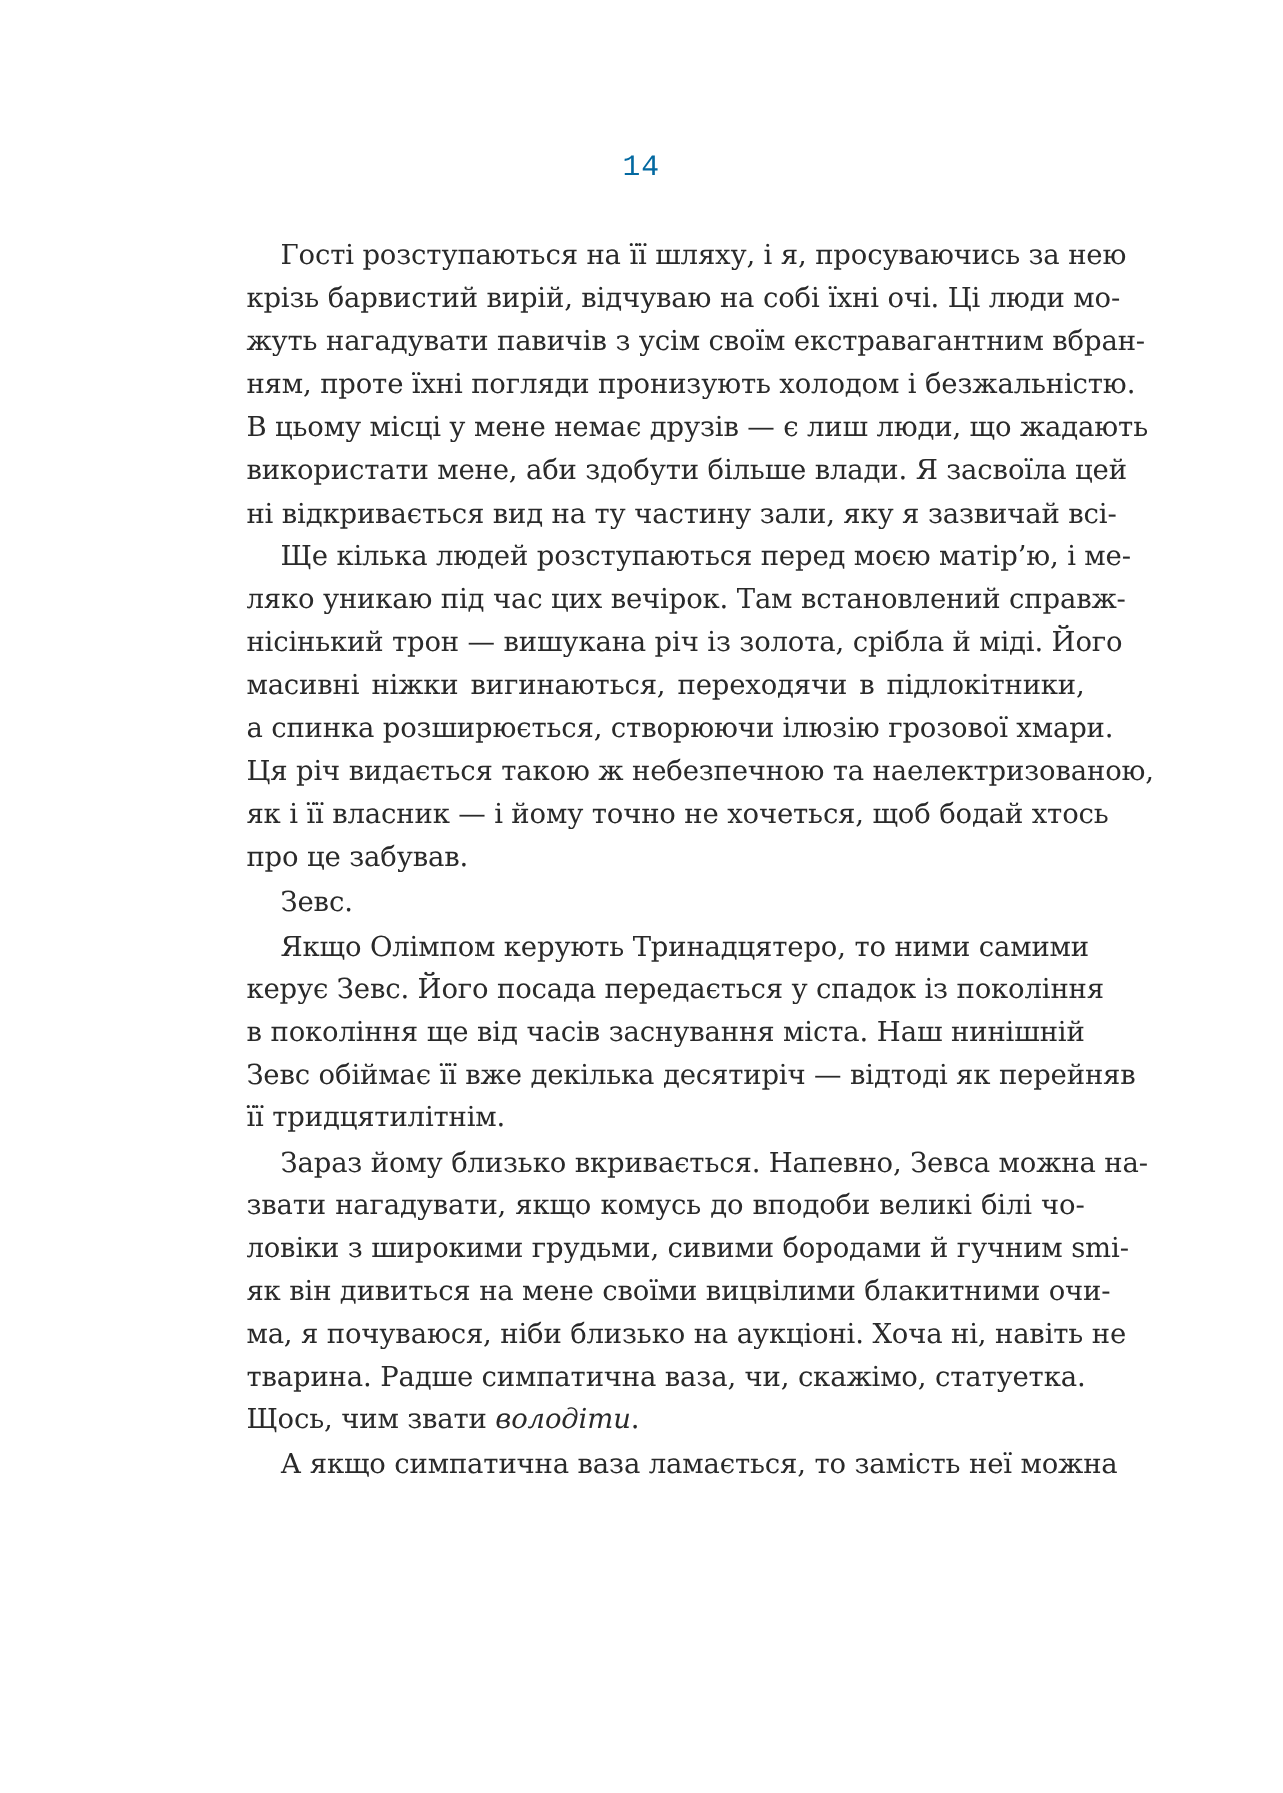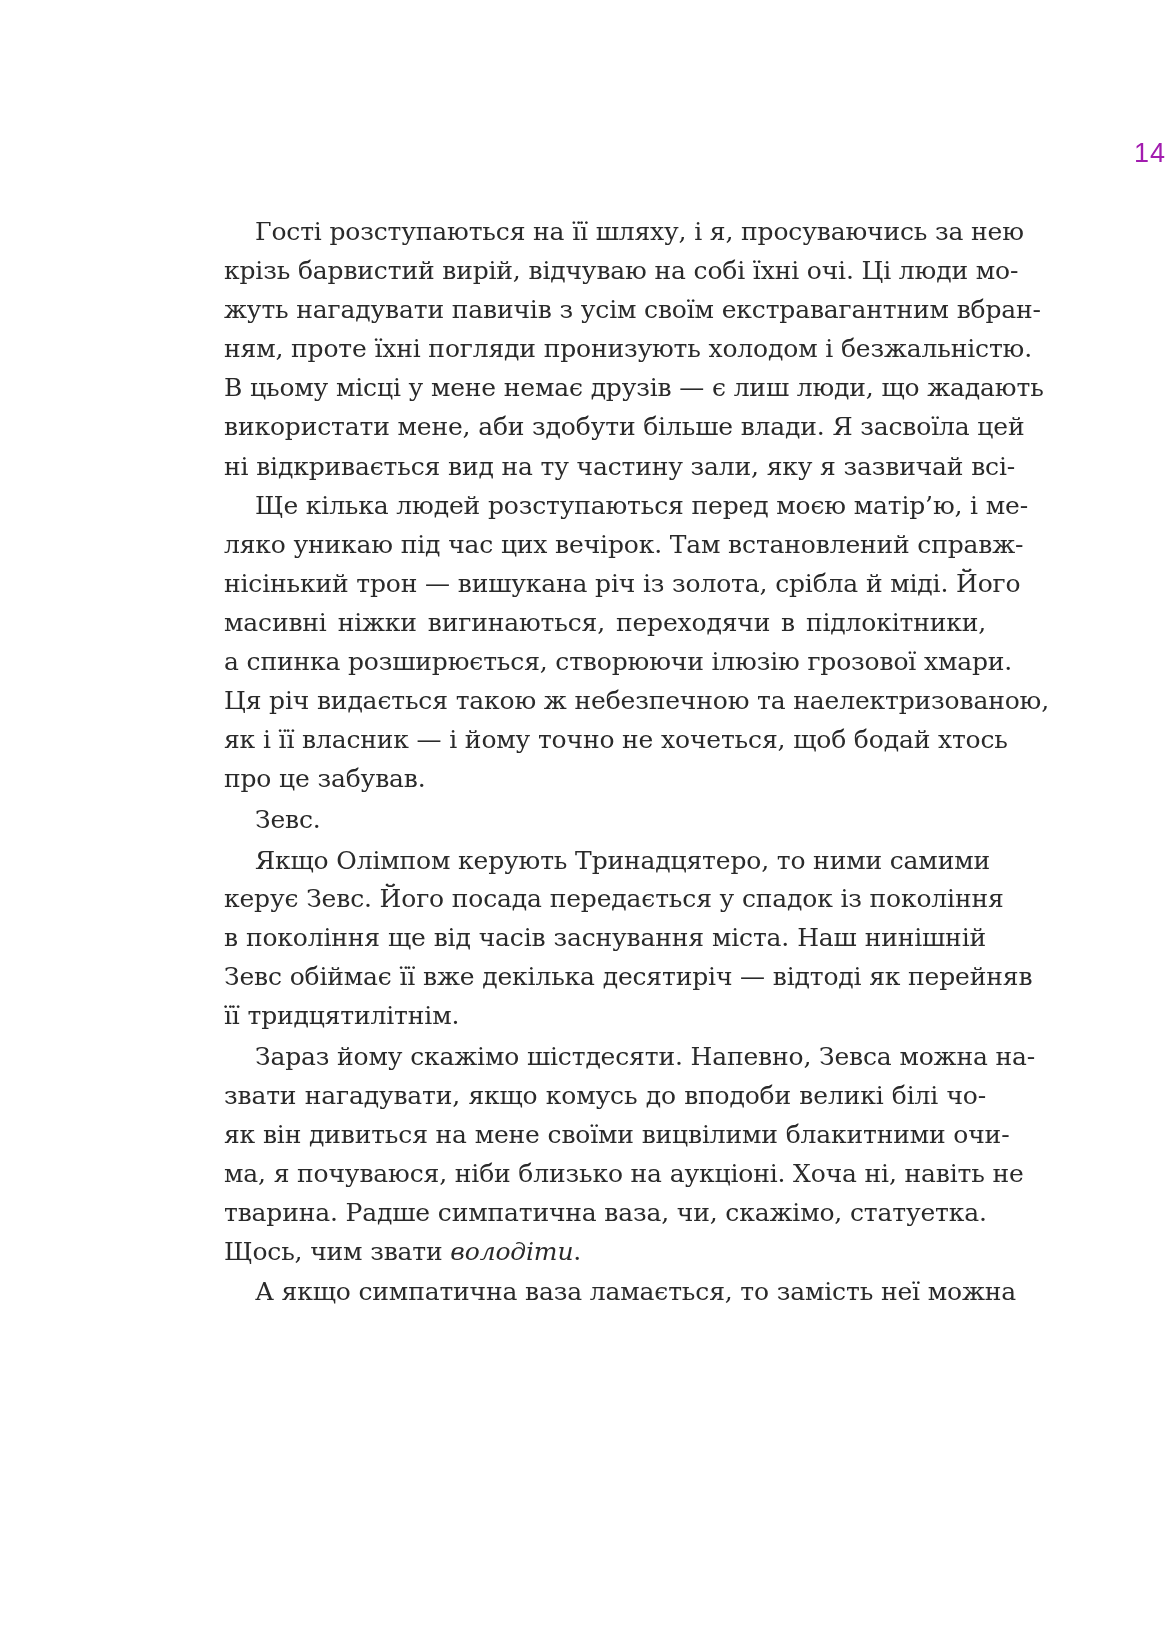--- a/index.html
+++ b/index.html
@@ -13,24 +13,24 @@
     position: relative;
     overflow: hidden;
     font-family: "DejaVu Serif", "Liberation Serif", serif;
     color: #2a2a2a;
   }
   .page-number {
     position: absolute;
     top: 138px;
     left: 0;
     width: 1166px;
-    text-align: right;
+    text-align: center;
     font-size: 27px;
-    font-family: Liberation Sans, sans-serif;
-    color: #a21caf;
+    font-family: Liberation Mono, monospace;
+    color: #0369a1;
     letter-spacing: 1px;
   }
   .text-block {
     position: absolute;
     top: 213px;
     left: 182px;
     width: 804px;
   }
   .para {
     margin: 0 0 2px 0;
@@ -96,22 +96,23 @@
 
   <p class="para">
     <span class="line first">Якщо Олімпом керують Тринадцятеро, то ними самими</span>
     <span class="line">керує Зевс. Його посада передається у спадок із покоління</span>
     <span class="line">в покоління ще від часів заснування міста. Наш нинішній</span>
     <span class="line">Зевс обіймає її вже декілька десятиріч — відтоді як перейняв</span>
     <span class="line last">її тридцятилітнім.</span>
   </p>
 
   <p class="para">
-    <span class="line first">Зараз йому скажімо шістдесяти. Напевно, Зевса можна на-</span>
+    <span class="line first">Зараз йому близько вкривається. Напевно, Зевса можна на-</span>
     <span class="line">звати нагадувати, якщо комусь до вподоби великі білі чо-</span>
+    <span class="line">ловіки з широкими грудьми, сивими бородами й гучним smі-</span>
     <span class="line">як він дивиться на мене своїми вицвілими блакитними очи-</span>
     <span class="line">ма, я почуваюся, ніби близько на аукціоні. Хоча ні, навіть не</span>
     <span class="line">тварина. Радше симпатична ваза, чи, скажімо, статуетка.</span>
     <span class="line last"><span>Щось, чим звати </span><em>володіти</em><span>.</span></span>
   </p>
 
   <p class="para">
     <span class="line first">А якщо симпатична ваза ламається, то замість неї можна</span>
   </p>
 

